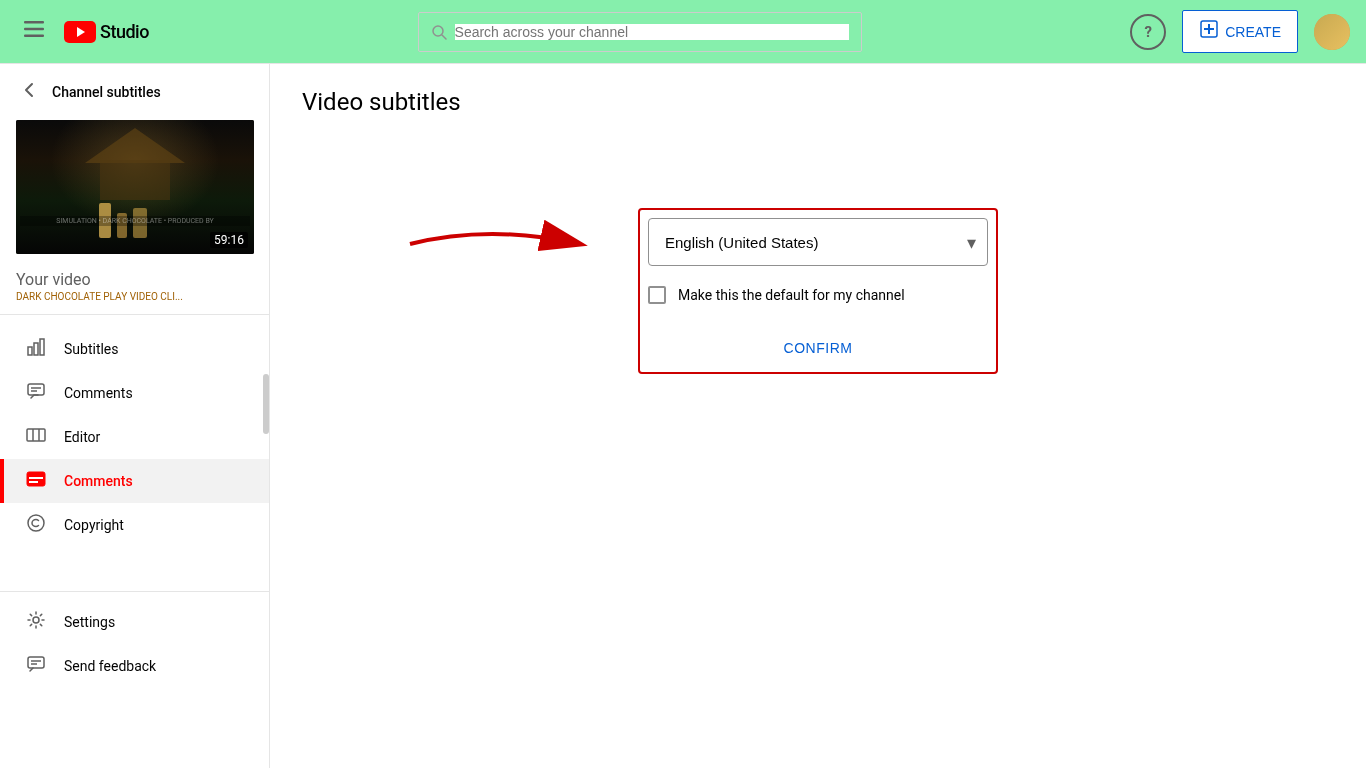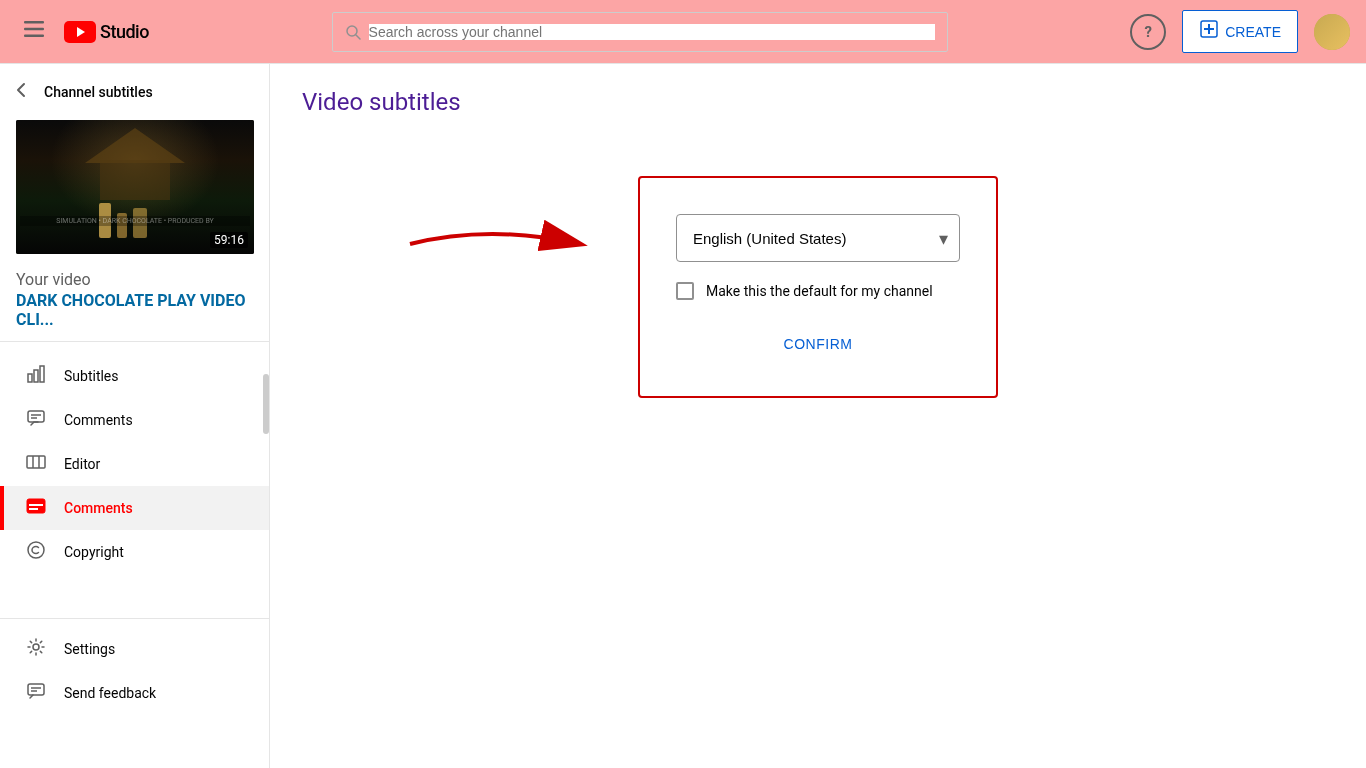--- a/index.html
+++ b/index.html
@@ -7,21 +7,21 @@
 
     
     .header {
       display: flex;
       align-items: center;
       height: 64px;
       padding: 0 16px;
       border-bottom: 1px solid #e5e5e5;
       position: fixed;
       top: 0; left: 0; right: 0;
-      background: #fca5a5;
+      background: #86efac;
       z-index: 100;
     }
     .header-left {
       display: flex;
       align-items: center;
       gap: 12px;
     }
     .hamburger-icon {
       cursor: pointer;
       font-size: 20px;
@@ -48,21 +48,21 @@
       flex: 1;
       display: flex;
       justify-content: center;
       margin: 0 40px;
     }
     .search-bar {
       display: flex;
       align-items: center;
       border: 1px solid #ccc;
       border-radius: 2px;
-      width: 616px;
+      width: 444px;
       height: 40px;
       padding: 0 12px;
       gap: 8px;
     }
     .search-bar input {
       border: none;
       outline: none;
       flex: 1;
       font-size: 14px;
       color: #606060;
@@ -133,21 +133,21 @@
       border-right: 1px solid #e5e5e5;
       display: flex;
       flex-direction: column;
       overflow-y: auto;
       padding-bottom: 20px;
     }
     .sidebar-back {
       display: flex;
       align-items: center;
       gap: 12px;
-      padding: 16px 12px 8px;
+      padding: 16px 20px 8px;
       cursor: pointer;
       color: #030303;
       font-size: 14px;
       font-weight: 500;
     }
     .back-arrow {
       font-size: 18px;
       color: #606060;
     }
     .video-thumbnail-container {
@@ -185,23 +185,23 @@
     }
     .video-info {
       padding: 8px 16px 4px;
     }
     .your-video-label {
       font-size: 16px;
       color: #606060;
       margin-bottom: 2px;
     }
     .video-title {
-      font-size: 16px;
-      color: #0369a1;
-      font-weight: 700;
+      font-size: 10px;
+      color: #a16207;
+      font-weight: 400;
     }
     .sidebar-divider {
       height: 1px;
       background: #e5e5e5;
       margin: 8px 0;
     }
     .sidebar-nav {
       padding: 4px 0;
     }
     .nav-item {
@@ -236,31 +236,31 @@
 
     
     .main-content {
       flex: 1;
       padding: 24px 32px;
       overflow-y: auto;
     }
     .page-title {
       font-size: 24px;
       font-weight: 400;
-      color: #4c1d95;
+      color: #000000;
       margin-bottom: 24px;
     }
 
     
     .dialog-card {
       border: 2px solid #cc0000;
       border-radius: 4px;
-      padding: 36px;
+      padding: 8px;
       width: 360px;
-      margin: 60px auto 0;
+      margin: 92px auto 0;
       background: #fff;
     }
     .language-select-wrapper {
       position: relative;
       margin-bottom: 20px;
     }
     .language-select {
       width: 100%;
       height: 48px;
       border: 1px solid #909090;

